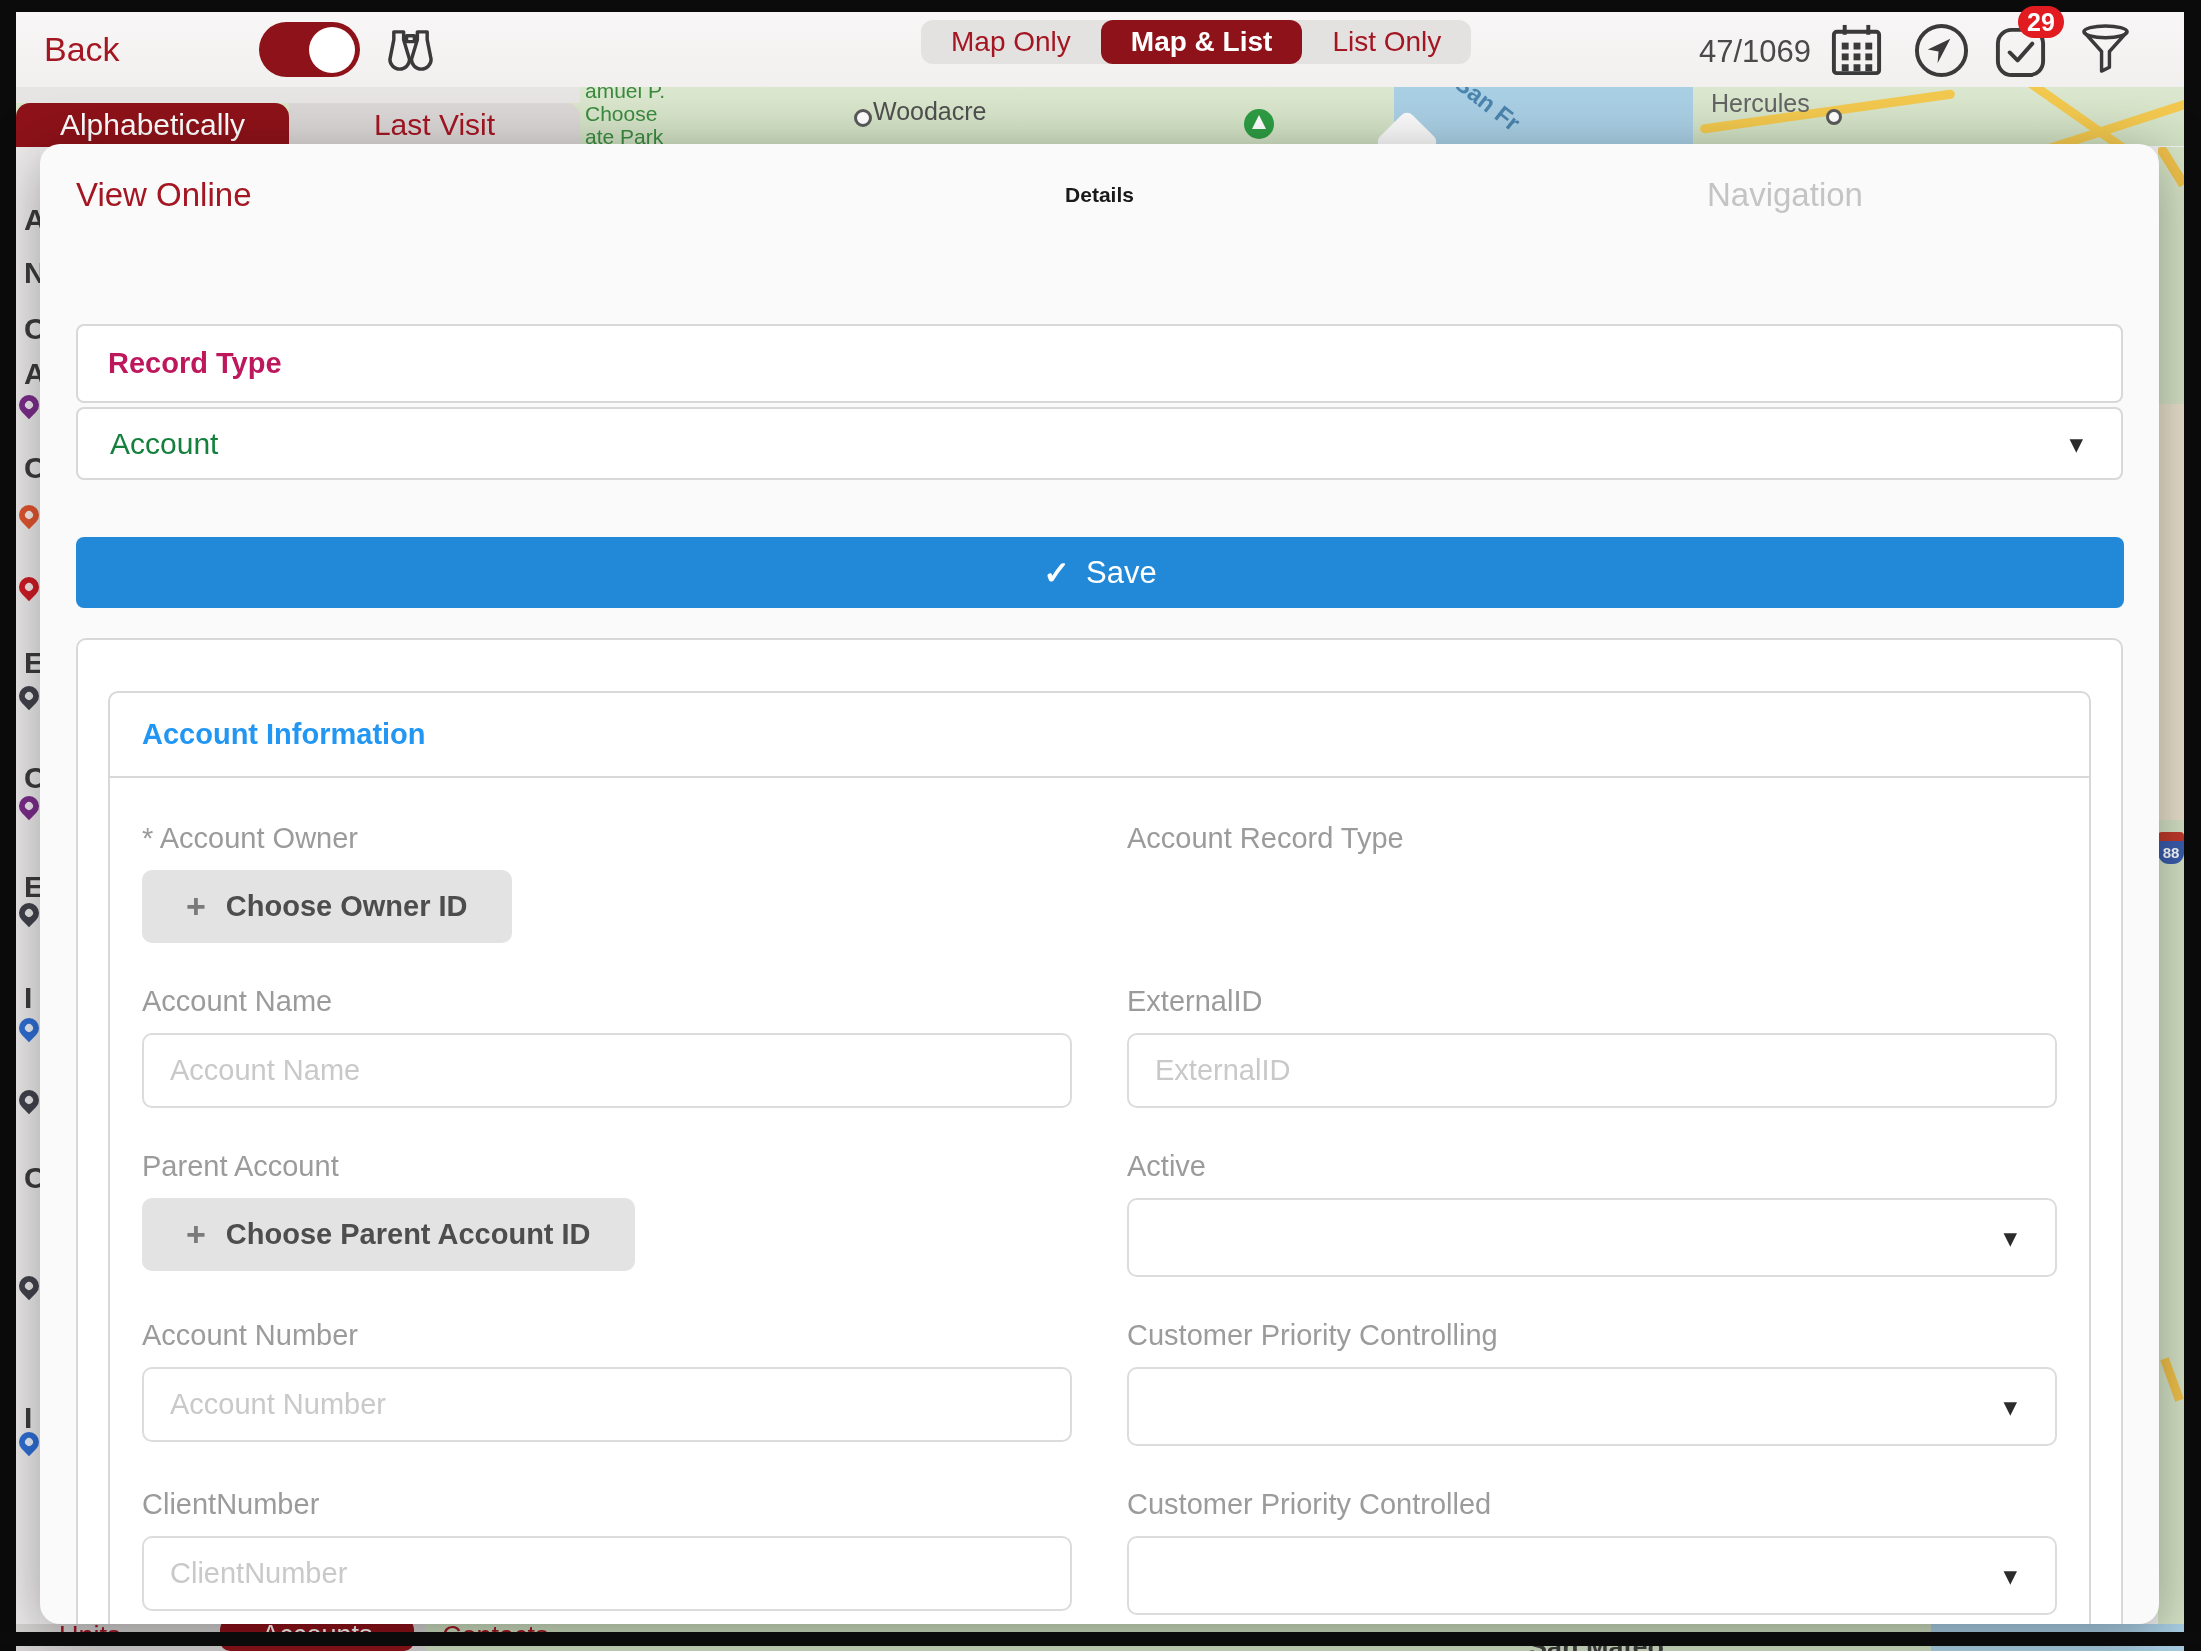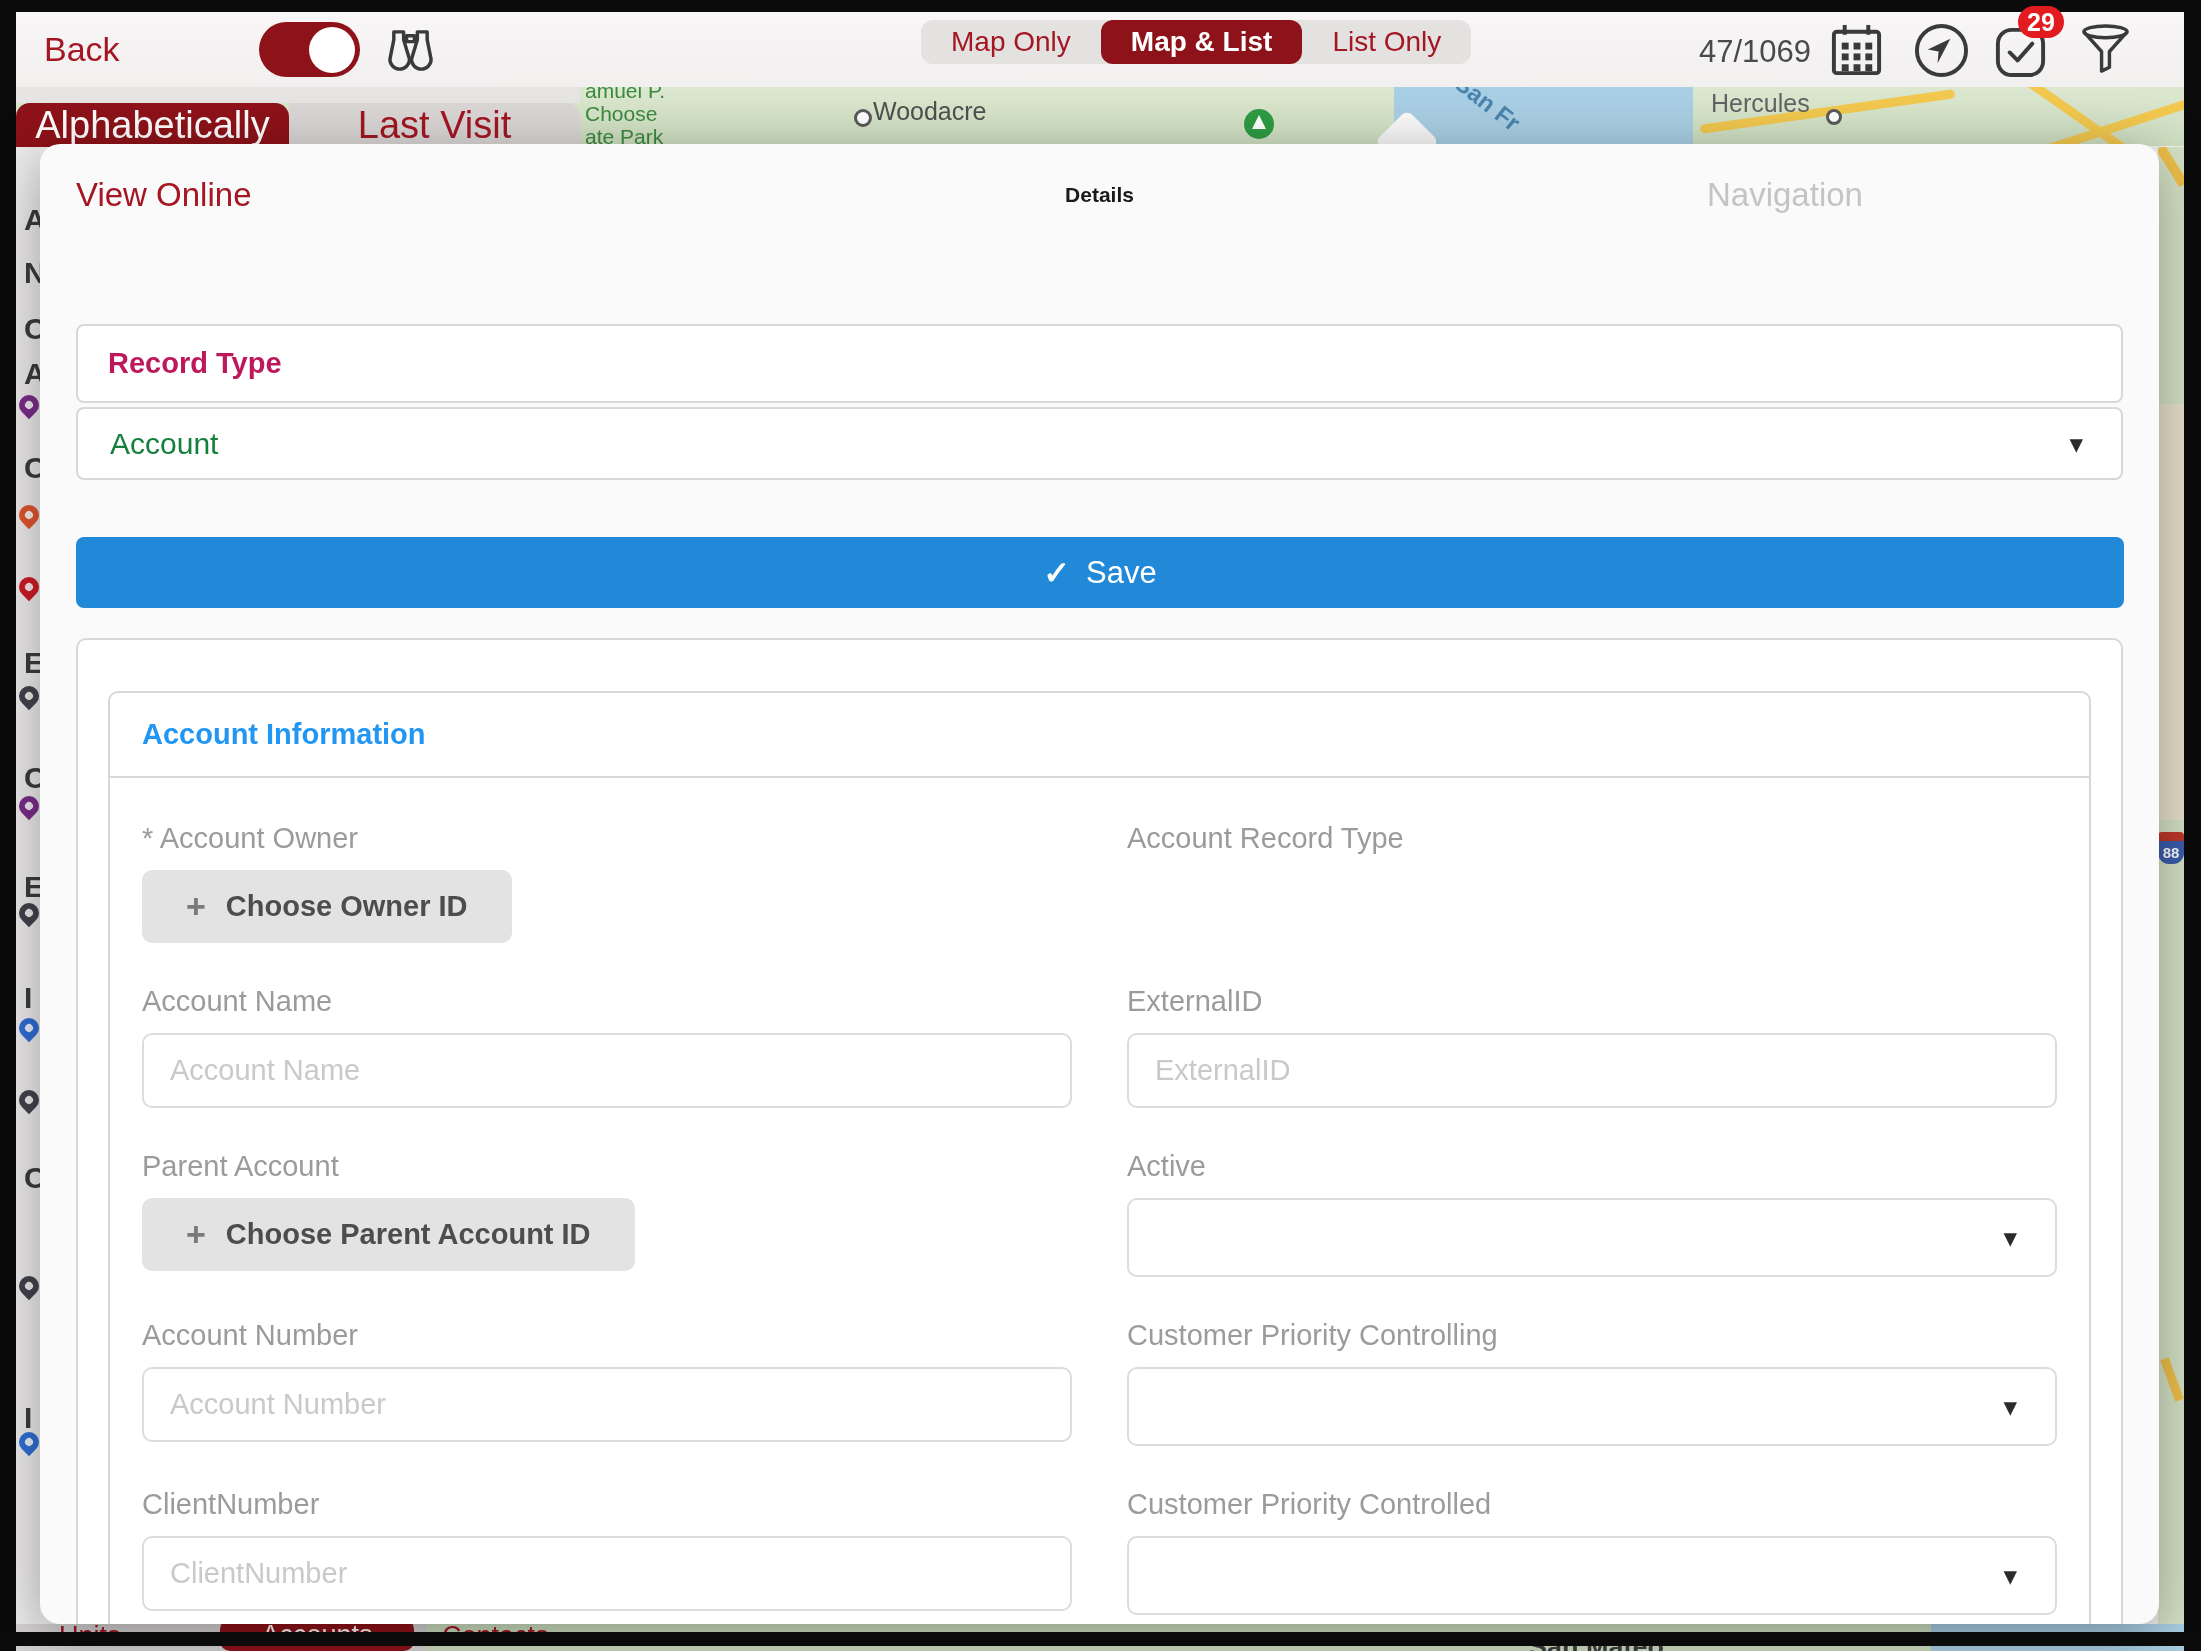--- a/index.html
+++ b/index.html
@@ -30,21 +30,21 @@
   .water{position:absolute;left:1378px;top:0;width:299px;height:59px;background:#a9cfe4;border-radius:0 0 0 26px;}
   .road{position:absolute;height:9px;background:#f2c84e;border-radius:5px;}
   .maplabel{position:absolute;white-space:nowrap;}
   .ring{position:absolute;border:3px solid #5a5a5a;background:#fff;border-radius:50%;}
   .tree{position:absolute;left:1228px;top:22px;width:30px;height:30px;border-radius:50%;background:#2e9c43;}
   .tree:after{content:"";position:absolute;left:8px;top:6px;border-left:7px solid transparent;
               border-right:7px solid transparent;border-bottom:14px solid #fff;}
   #left-gray{position:absolute;left:16px;top:87px;width:564px;height:16px;background:#e7e4e4;z-index:6;}
   
   #tabs{position:absolute;left:16px;top:103px;width:564px;height:44px;display:flex;z-index:6;}
-  #tabs .tab{display:flex;align-items:center;justify-content:center;font-size:38px;cursor:pointer;}
+  #tabs .tab{display:flex;align-items:center;justify-content:center;font-size:30px;cursor:pointer;}
   #tabs .tab.sel{width:273px;background:#8e1219;color:#fff;border-radius:14px 14px 0 0;}
   #tabs .tab.unsel{flex:1;background:#dbd7d7;color:#a31622;border-radius:0 14px 0 0;}
   
   #list-sliver{position:absolute;left:16px;top:147px;width:24px;height:1477px;background:#eeecec;z-index:5;overflow:hidden;}
   .letter{position:absolute;left:8px;font-size:30px;font-weight:bold;color:#3c3c3c;}
   .pin{position:absolute;left:3px;width:20px;height:20px;border-radius:50% 50% 50% 0;transform:rotate(-45deg);}
   .pin:after{content:"";position:absolute;left:6px;top:6px;width:8px;height:8px;border-radius:50%;background:rgba(255,255,255,.9);}
   #right-sliver{position:absolute;left:2158px;top:147px;width:26px;height:1477px;z-index:5;background:#d5e3c6;overflow:hidden;}
   .rs-tan{position:absolute;left:0;top:257px;width:26px;height:416px;background:#eae1cd;}
   .rs-road{position:absolute;left:-8px;top:14px;width:44px;height:10px;background:#f0c14b;transform:rotate(58deg);}

